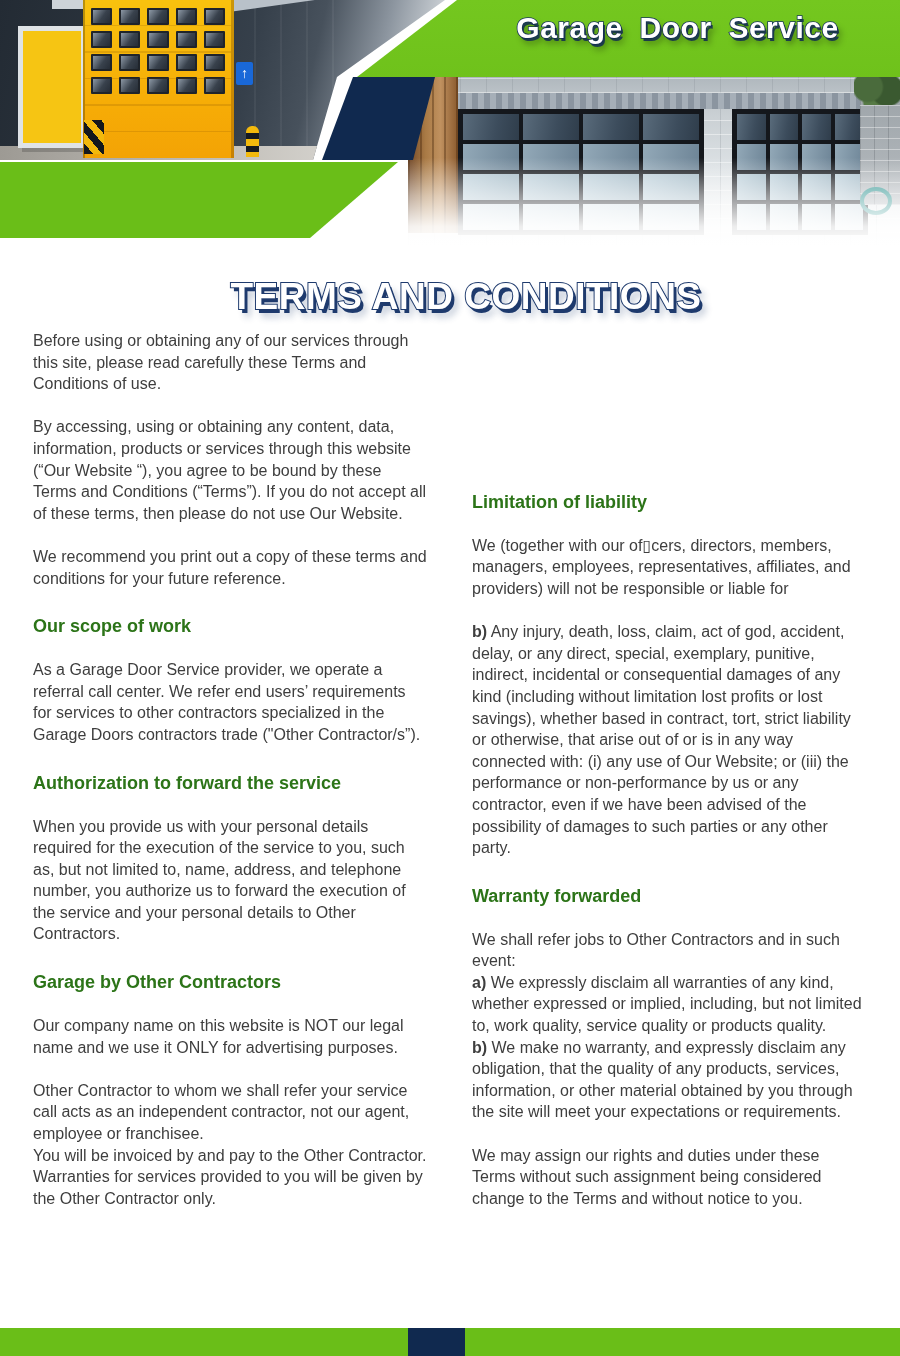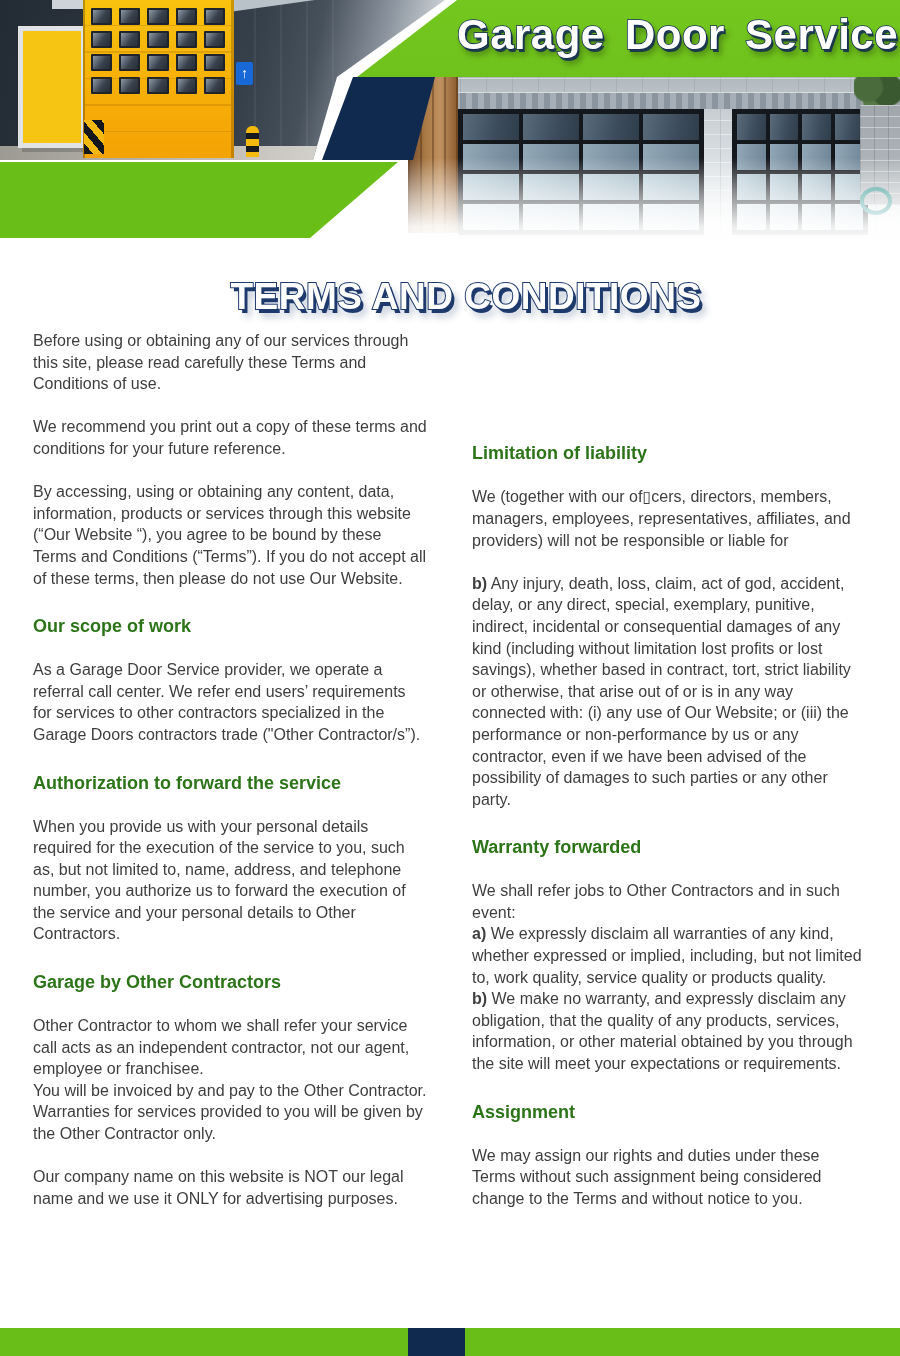--- a/index.html
+++ b/index.html
@@ -69,21 +69,21 @@
   .hp-hose{position:absolute;left:452px;top:112px;width:24px;height:20px;border:4px solid #2f9390;border-radius:50%;}
   .hp-fade{position:absolute;inset:0;
     background:linear-gradient(180deg,transparent 48%,rgba(255,255,255,.55) 70%,rgba(255,255,255,.92) 88%,#fff 100%);}
 
   
   .navy-shape{clip-path:polygon(353px 77px,435px 77px,413px 160px,322px 160px);background:#10294f;z-index:3;}
   .green-wedge{clip-path:polygon(0 162px,398px 162px,310px 238px,0 238px);background:#6abe18;z-index:3;}
   .green-banner{clip-path:polygon(457px 0,900px 0,900px 77px,357px 77px);
     background:linear-gradient(180deg,#74c71f,#64b613);z-index:4;}
   .site-title{position:absolute;left:455px;top:11px;width:445px;margin:0;text-align:center;
-    font-size:42px;font-weight:bold;letter-spacing:.5px;word-spacing:8px;color:#fff;
+    font-size:30px;font-weight:bold;letter-spacing:.5px;word-spacing:8px;color:#fff;
     -webkit-text-stroke:1.6px #16345f;paint-order:stroke fill;
     text-shadow:2px 3px 0 rgba(18,42,84,.85),4px 6px 6px rgba(0,0,0,.35);}
 
   
   .page-title{position:absolute;left:0;top:260px;width:900px;margin:16px;text-align:center;
     font-size:37px;font-weight:bold;letter-spacing:.5px;color:#fff;
     -webkit-text-stroke:2px #1e3a6d;paint-order:stroke fill;
     text-shadow:3px 4px 0 #1e3a6d,6px 8px 7px rgba(30,58,109,.3);}
 
   
@@ -192,37 +192,36 @@
     <div class="layer green-banner">
       <h1 class="site-title">Garage Door Service</h1>
     </div>
   </div>
 
   <h2 class="page-title">TERMS AND CONDITIONS</h2>
 
   <main class="columns">
     <section class="col">
         <p><span>Before using or obtaining any of our services through this site, please read carefully these Terms and Conditions of use.</span></p>
+        <p><span>By accessing, using or obtaining any content, data, information, products or services through this website (“Our Website “), you agree to be bound by these Terms and Conditions (“Terms”). If you do not accept all of these terms, then please do not use Our Website.</span></p>
         <p><span>We recommend you print out a copy of these terms and conditions for your future reference.</span></p>
-        <p><span>By accessing, using or obtaining any content, data, information, products or services through this website (“Our Website “), you agree to be bound by these Terms and Conditions (“Terms”). If you do not accept all of these terms, then please do not use Our Website.</span></p>
         <h3>Our scope of work</h3>
         <p><span>As a Garage Door Service provider, we operate a referral call center. We refer end users’ requirements for services to other contractors specialized in the Garage Doors contractors trade ("Other Contractor/s”).</span></p>
         <h3>Authorization to forward the service</h3>
         <p><span>When you provide us with your personal details required for the execution of the service to you, such as, but not limited to, name, address, and telephone number, you authorize us to forward the execution of the service and your personal details to Other Contractors.</span></p>
         <h3>Garage by Other Contractors</h3>
+        <p><span>Our company name on this website is NOT our legal name and we use it ONLY for advertising purposes.</span></p>
         <p><span>Other Contractor to whom we shall refer your service call acts as an independent contractor, not our agent, employee or franchisee.</span><br><span>You will be invoiced by and pay to the Other Contractor.</span><br><span>Warranties for services provided to you will be given by the Other Contractor only.</span></p>
-        <p><span>Our company name on this website is NOT our legal name and we use it ONLY for advertising purposes.</span></p>
       </section>
     <section class="col">
         <h3>Limitation of liability</h3>
         <p><span>We (together with our of▯cers, directors, members, managers, employees, representatives, affiliates, and providers) will not be responsible or liable for</span></p>
         <p><strong>b)</strong><span> Any injury, death, loss, claim, act of god, accident, delay, or any direct, special, exemplary, punitive, indirect, incidental or consequential damages of any kind (including without limitation lost profits or lost savings), whether based in contract, tort, strict liability or otherwise, that arise out of or is in any way connected with: (i) any use of Our Website; or (iii) the performance or non-performance by us or any contractor, even if we have been advised of the possibility of damages to such parties or any other party.</span></p>
         <h3>Warranty forwarded</h3>
         <p><span>We shall refer jobs to Other Contractors and in such event:</span><br><span></span><strong>a)</strong><span> We expressly disclaim all warranties of any kind, whether expressed or implied, including, but not limited to, work quality, service quality or products quality.</span><br><span></span><strong>b)</strong><span> We make no warranty, and expressly disclaim any obligation, that the quality of any products, services, information, or other material obtained by you through the site will meet your expectations or requirements.</span></p>
-        <h3>Assignment</h3>
         <p><span>We may assign our rights and duties under these Terms without such assignment being considered change to the Terms and without notice to you.</span></p>
       </section>
   </main>
 
   <footer class="footer">
     <div class="footer-navy"></div>
   </footer>
 
 </div>
 

